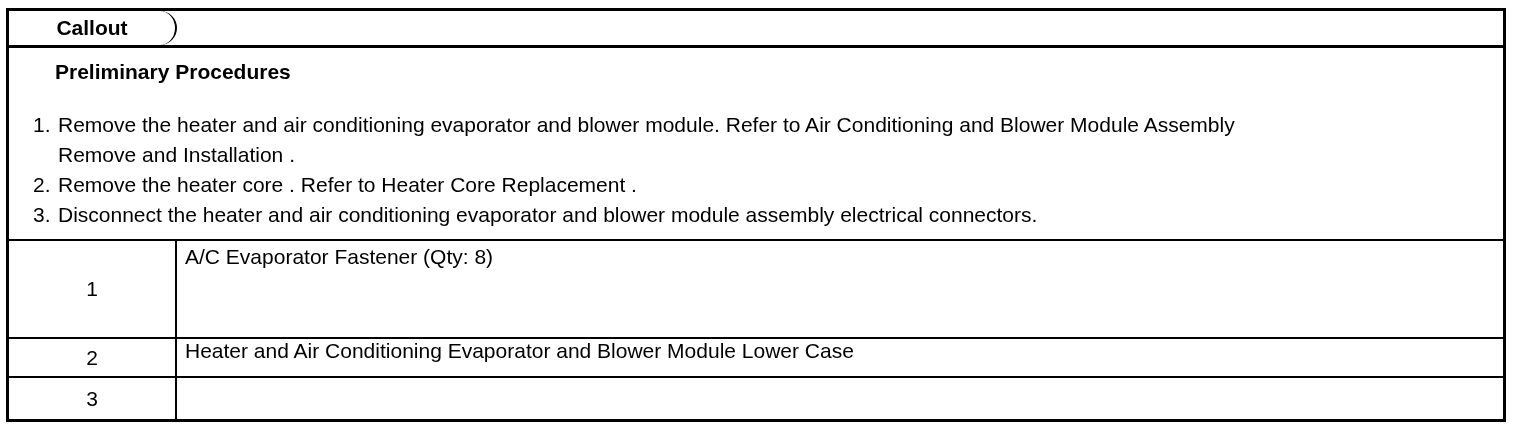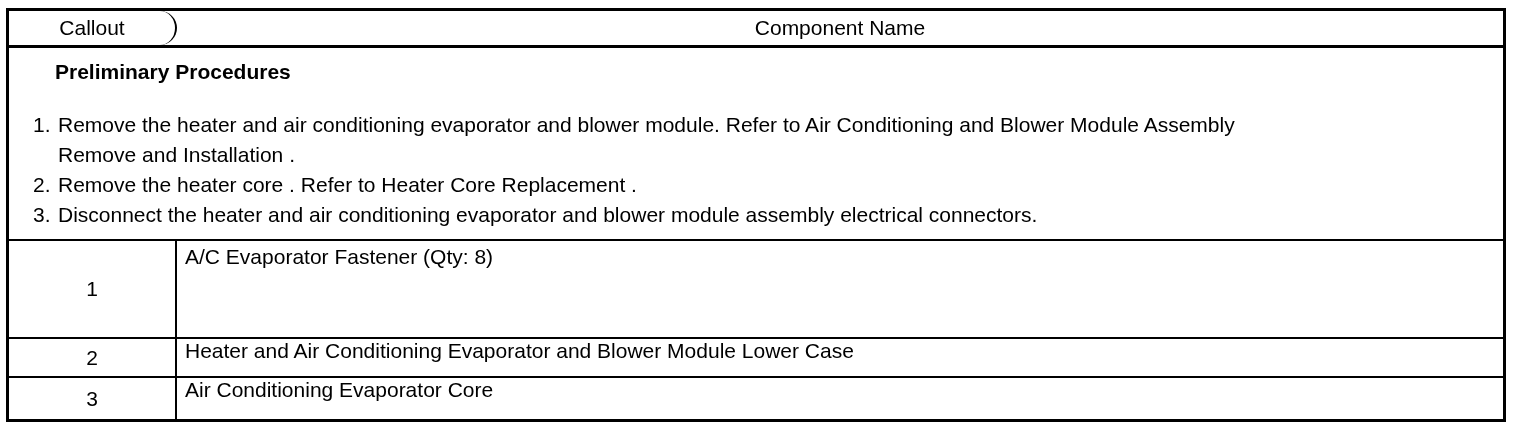--- a/index.html
+++ b/index.html
@@ -32,21 +32,21 @@
     flex: none;
     box-sizing: border-box;
     height: 37px;
     border-bottom: 3px solid #000000;
     display: flex;
   }
   .th {
     display: flex;
     align-items: center;
     justify-content: center;
-    font-weight: normal;
+    font-weight: bold;
     border-radius: 17px;
   }
   .col-callout {
     flex: none;
     width: 168px;
     box-sizing: border-box;
     border-right: 2px solid #000000;
   }
   .col-name { flex: 1; }
 
@@ -112,21 +112,20 @@
     display: flex;
   }
 </style>
 </head>
 <body>
 
 <div class="tbl">
 
   <div class="thead">
     <div class="th col-callout">Callout</div>
-    <div class="th col-name">Component Name</div>
   </div>
 
   <div class="prelim">
     <div class="prelim-title">Preliminary Procedures</div>
     <ol class="steps">
       <li class="step">
         <span class="step-num">1.</span>
         <span class="step-lines">
           <span class="step-line">Remove the heater and air conditioning evaporator and blower module. Refer to Air Conditioning and Blower Module Assembly</span><br>
           <span class="step-line">Remove and Installation .</span>
@@ -156,18 +155,15 @@
 
   <div class="body-row row-2">
     <div class="cell-callout">2</div>
     <div class="cell-name">
       <span>Heater and Air Conditioning Evaporator and Blower Module Lower Case</span>
     </div>
   </div>
 
   <div class="body-row row-3">
     <div class="cell-callout">3</div>
-    <div class="cell-name">
-      <span>Air Conditioning Evaporator Core</span>
-    </div>
   </div>
 
 </div>
 
 </body></html>

